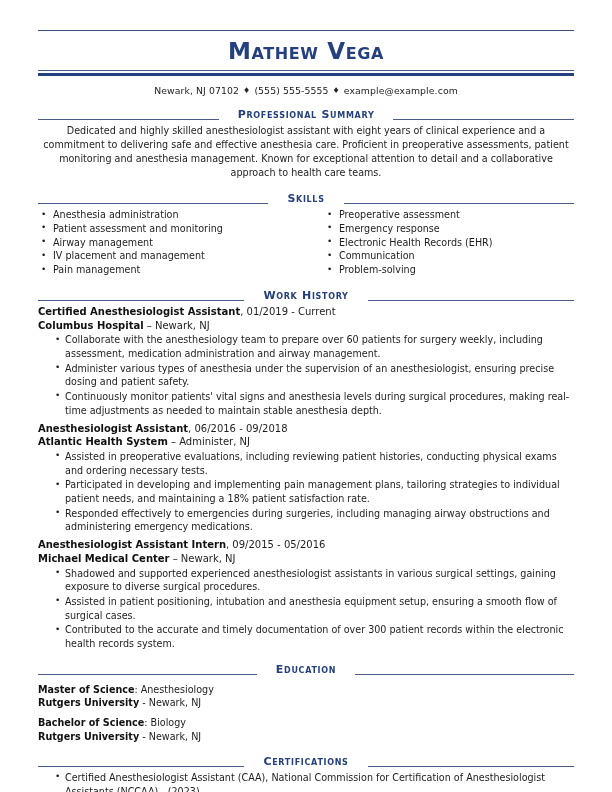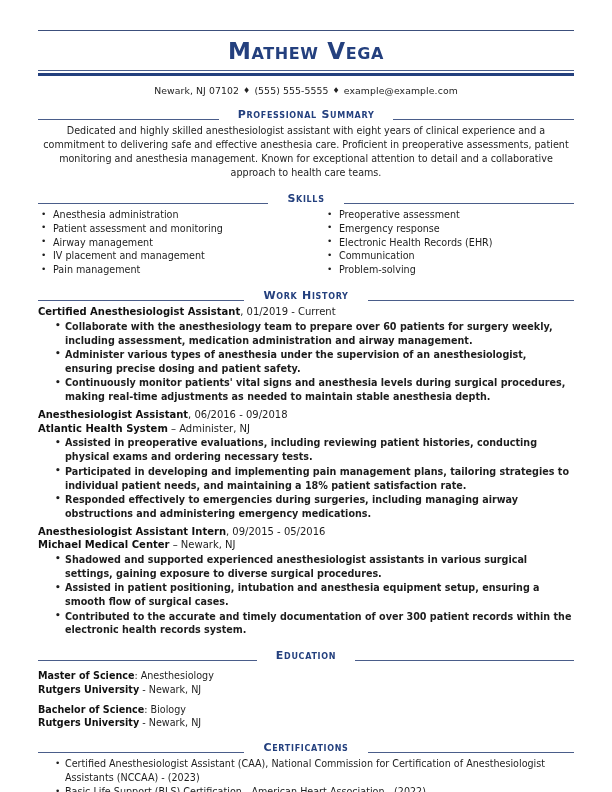--- a/index.html
+++ b/index.html
@@ -138,21 +138,20 @@
   }
   .job-line b { font-weight: bold; color: #111111; }
   .job ul.bullets {
     margin-top: 1px;
     padding-left: 14px;
   }
   .job ul.bullets > li {
     padding-left: 13px;
     line-height: 1.45;
     margin-bottom: 0.5px;
-    font-weight: bold;
   }
 
   
   .edu { margin-top: 8px; }
   .edu + .edu { margin-top: 7px; }
   .edu-line {
     font-size: 9.6px;
     line-height: 1.38;
     color: #1d1d1d;
   }
@@ -224,20 +223,23 @@
     <div class="section-head">
       <span class="bar"></span>
       <span class="title">Work History</span>
       <span class="bar"></span>
     </div>
 
     <div class="job">
       <div class="job-line">
         <b>Certified Anesthesiologist Assistant</b><span>, 01/2019 - Current</span>
       </div>
+      <div class="job-line">
+        <b>Columbus Hospital</b><span> – Newark, NJ</span>
+      </div>
       <ul class="bullets">
         <li>Collaborate with the anesthesiology team to prepare over 60 patients for surgery weekly, including assessment, medication administration and airway management.</li>
         <li>Administer various types of anesthesia under the supervision of an anesthesiologist, ensuring precise dosing and patient safety.</li>
         <li>Continuously monitor patients' vital signs and anesthesia levels during surgical procedures, making real-time adjustments as needed to maintain stable anesthesia depth.</li>
       </ul>
     </div>
 
     <div class="job">
       <div class="job-line">
         <b>Anesthesiologist Assistant</b><span>, 06/2016 - 09/2018</span>

